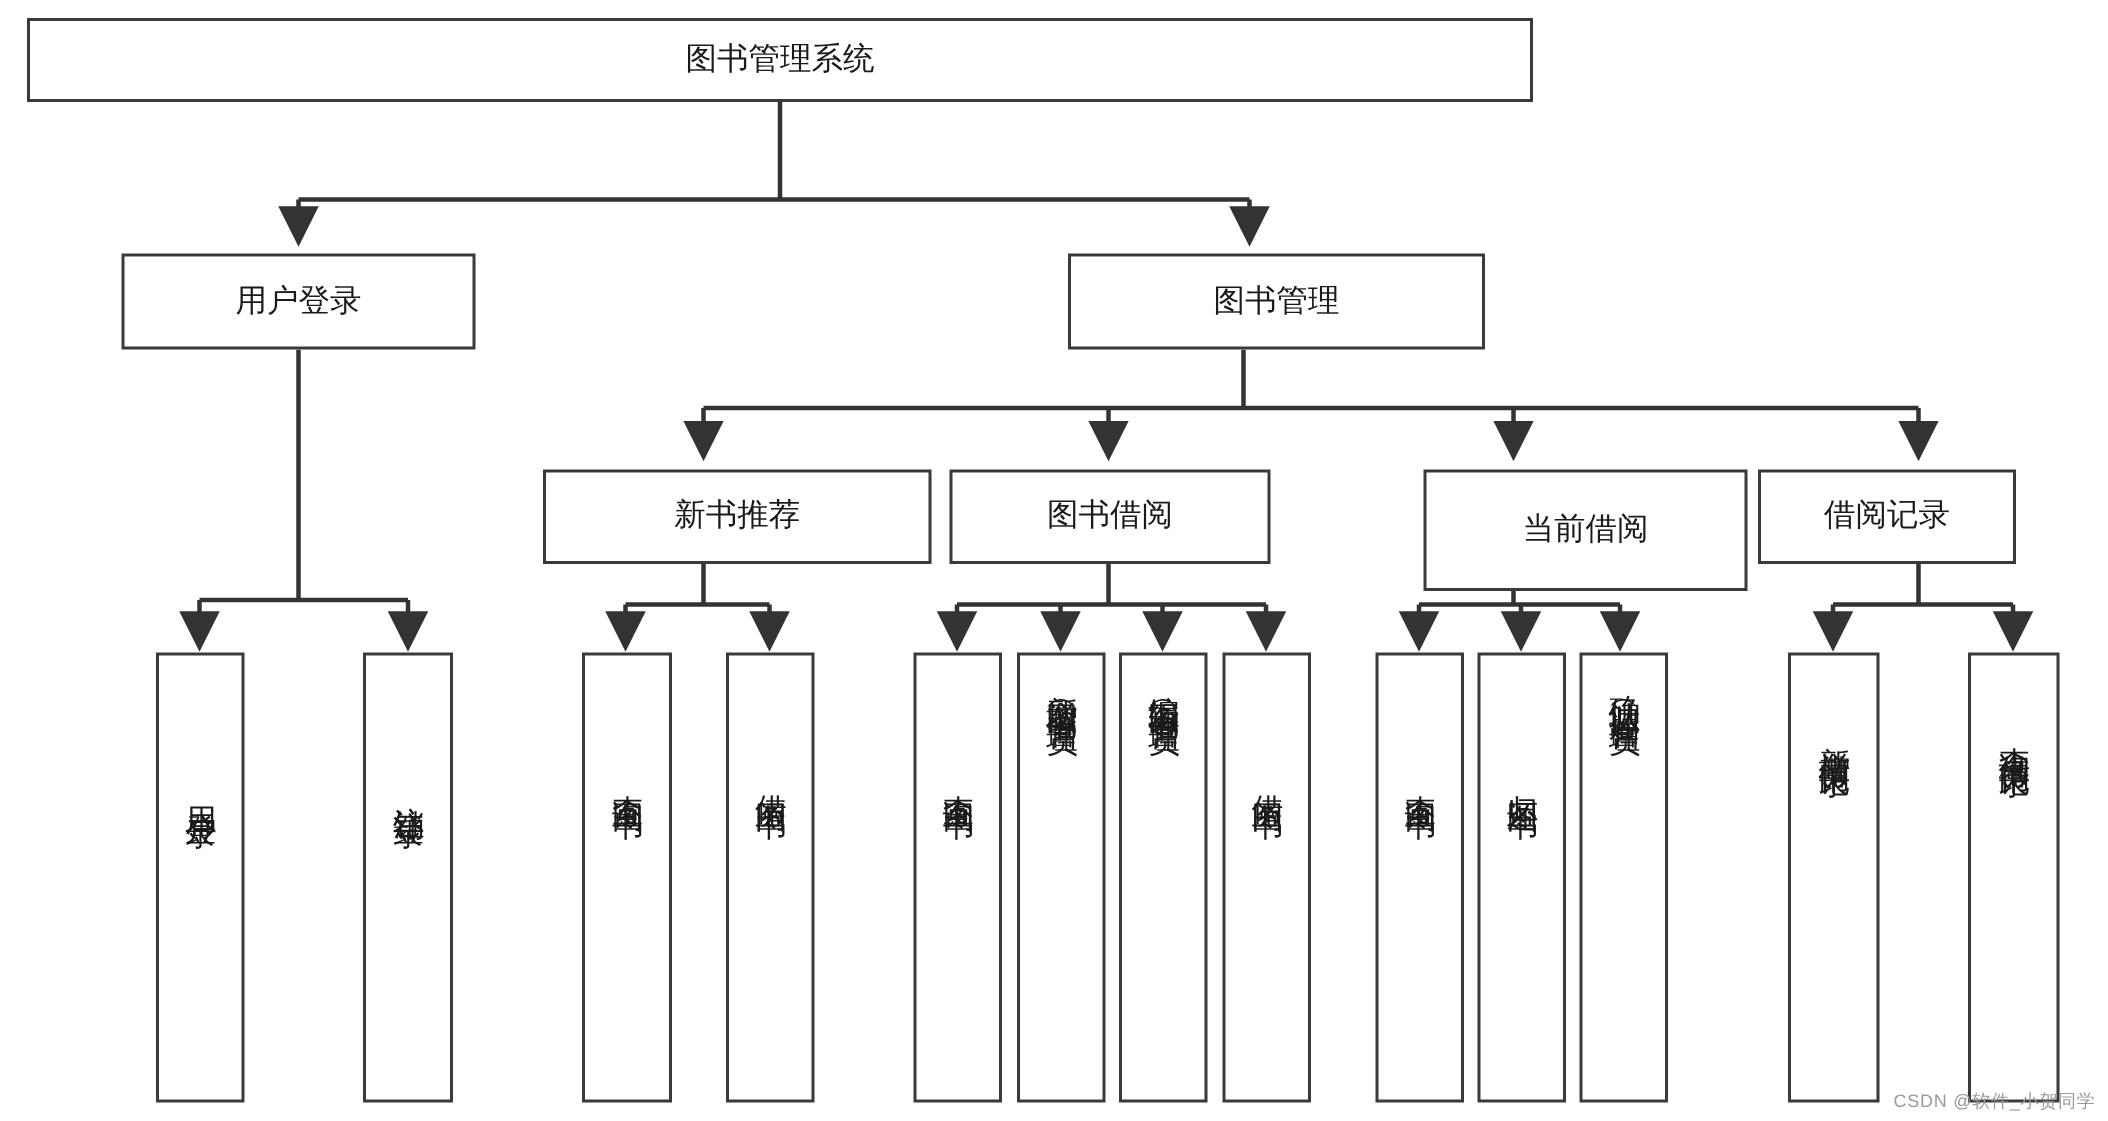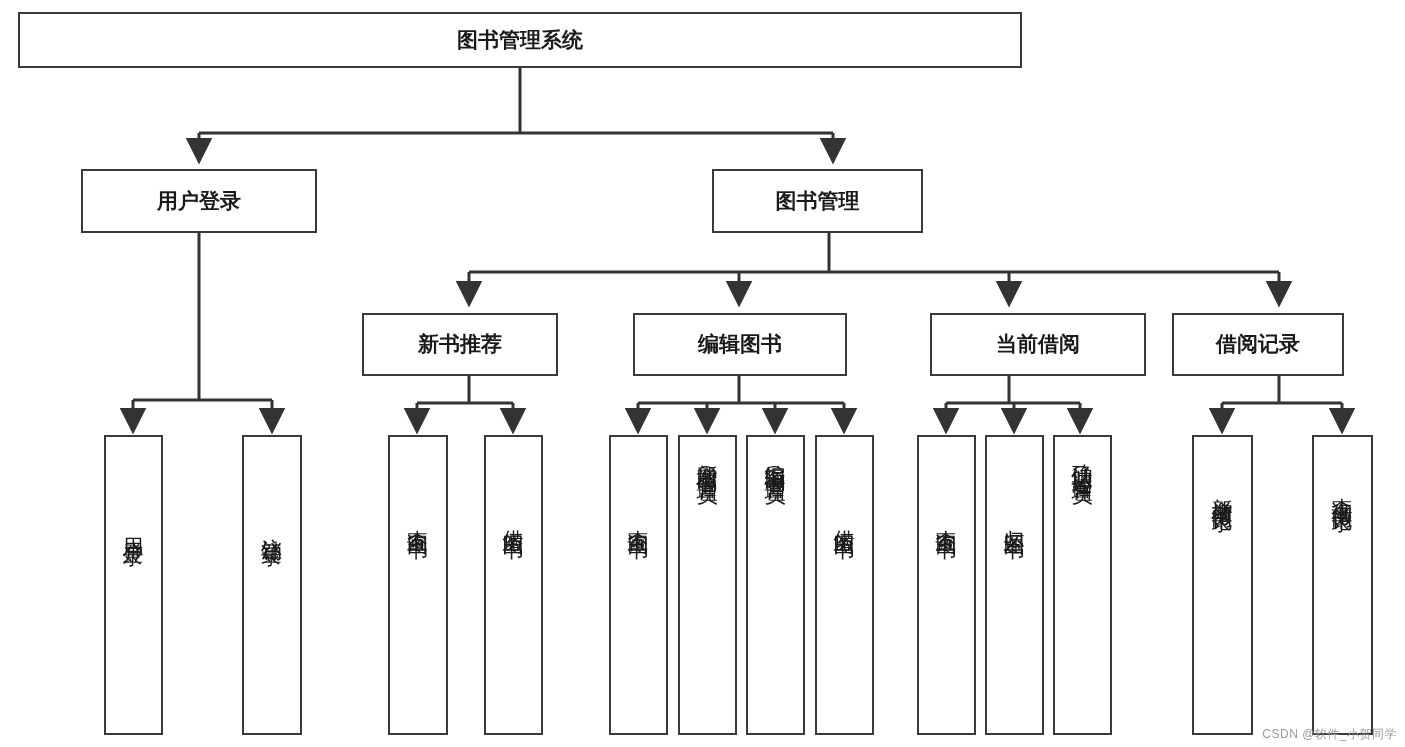--- a/index.html
+++ b/index.html
@@ -37,21 +37,20 @@
   .node-label {
     color: #1a1a1a;
     line-height: 1.18;
     text-align: center;
     white-space: nowrap;
   }
   
   .node.horiz .node-label {
     font-size: 21px;
     writing-mode: horizontal-tb;
-    font-weight: bold;
   }
   .node.root .node-label {
     font-size: 21px;
   }
   
   .node.vert {
     align-items: flex-start;
     justify-content: center;
     padding-top: 12px;
   }
@@ -128,31 +127,31 @@
     </g>
   </svg>
 
   <div class="node horiz root" style="left:18px; top:12px; width:1004px; height:56px;">
     <span class="node-label">图书管理系统</span>
   </div>
 
   <div class="node horiz" style="left:81px; top:169px; width:236px; height:64px;">
     <span class="node-label">用户登录</span>
   </div>
-  <div class="node horiz" style="left:712px; top:169px; width:211px; height:64px;">
+  <div class="node horiz" style="left:712px; top:169px; width:278px; height:64px;">
     <span class="node-label">图书管理</span>
   </div>
 
-  <div class="node horiz" style="left:362px; top:313px; width:196px; height:63px;">
+  <div class="node horiz" style="left:362px; top:313px; width:259px; height:63px;">
     <span class="node-label">新书推荐</span>
   </div>
   <div class="node horiz" style="left:633px; top:313px; width:214px; height:63px;">
-    <span class="node-label">编辑图书</span>
-  </div>
-  <div class="node horiz" style="left:930px; top:313px; width:216px; height:63px;">
+    <span class="node-label">图书借阅</span>
+  </div>
+  <div class="node horiz" style="left:949px; top:313px; width:216px; height:81px;">
     <span class="node-label">当前借阅</span>
   </div>
   <div class="node horiz" style="left:1172px; top:313px; width:172px; height:63px;">
     <span class="node-label">借阅记录</span>
   </div>
 
   <div class="node vert" style="left:104px; top:435px; width:59px; height:300px; padding-top:84px;">
     <span class="node-label">用户登录</span>
   </div>
   <div class="node vert" style="left:242px; top:435px; width:60px; height:300px; padding-top:84px;">

